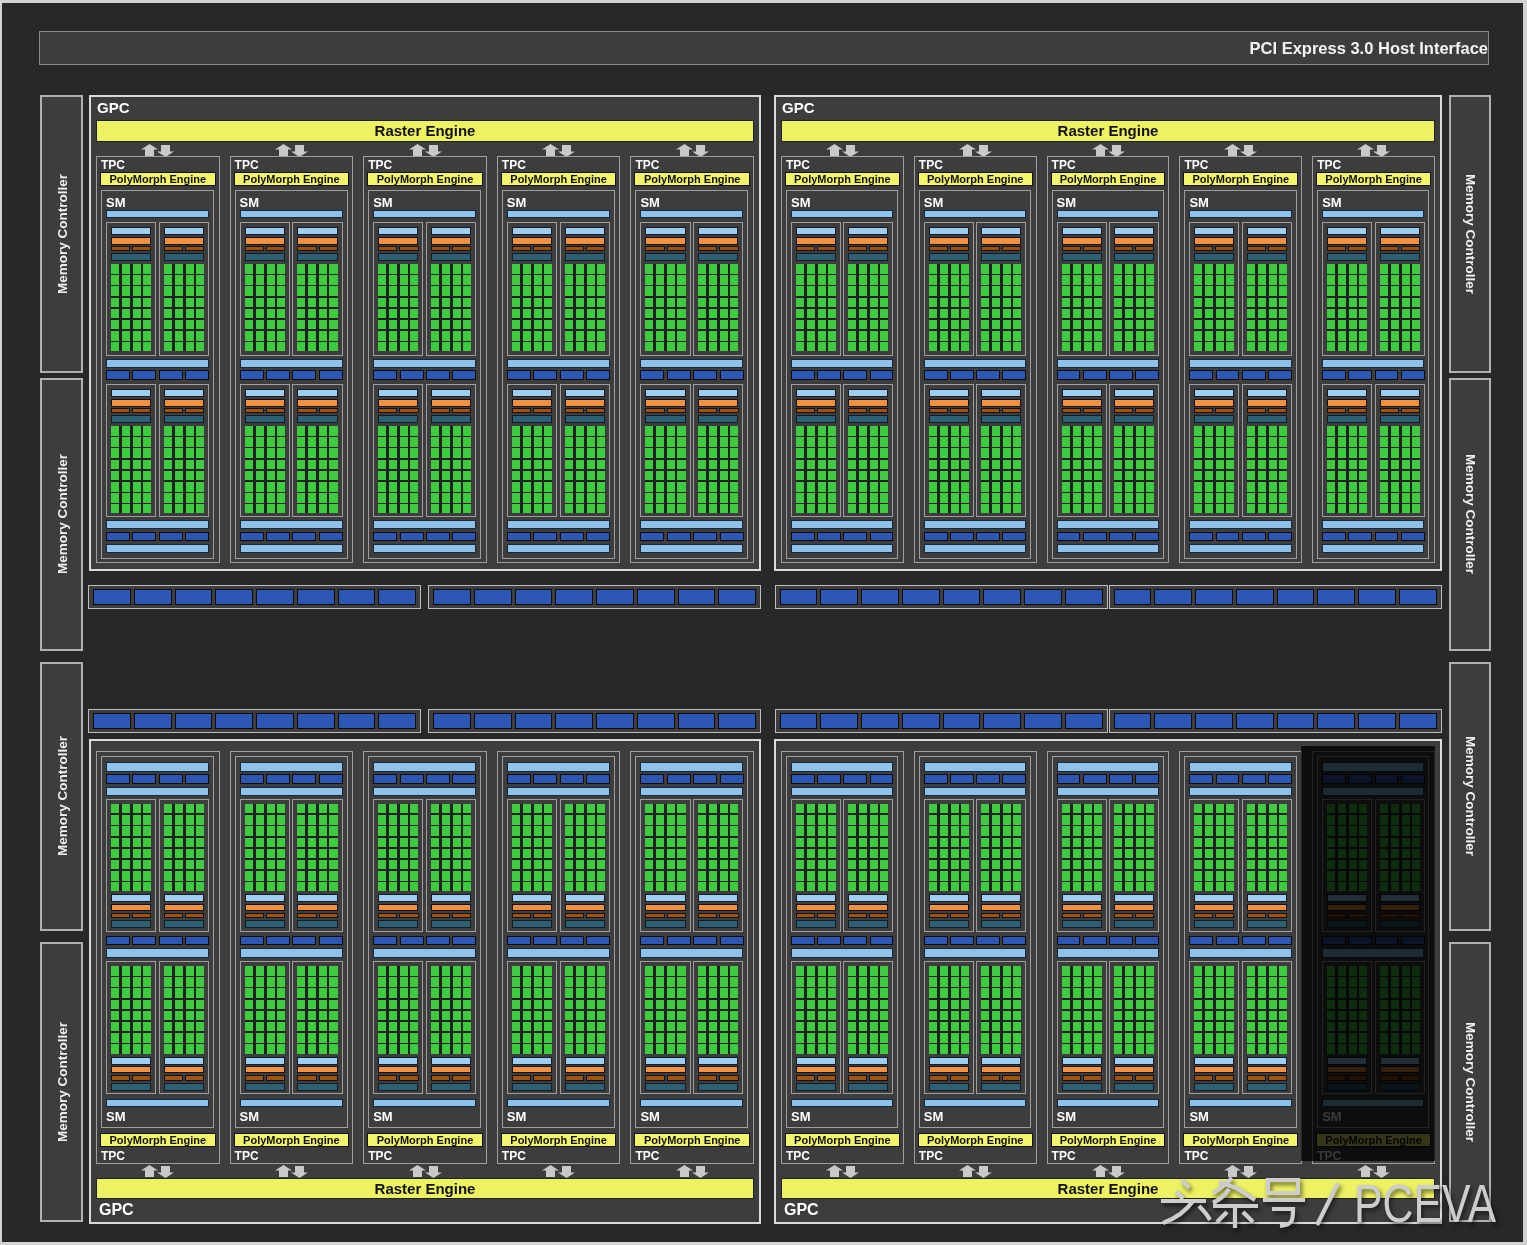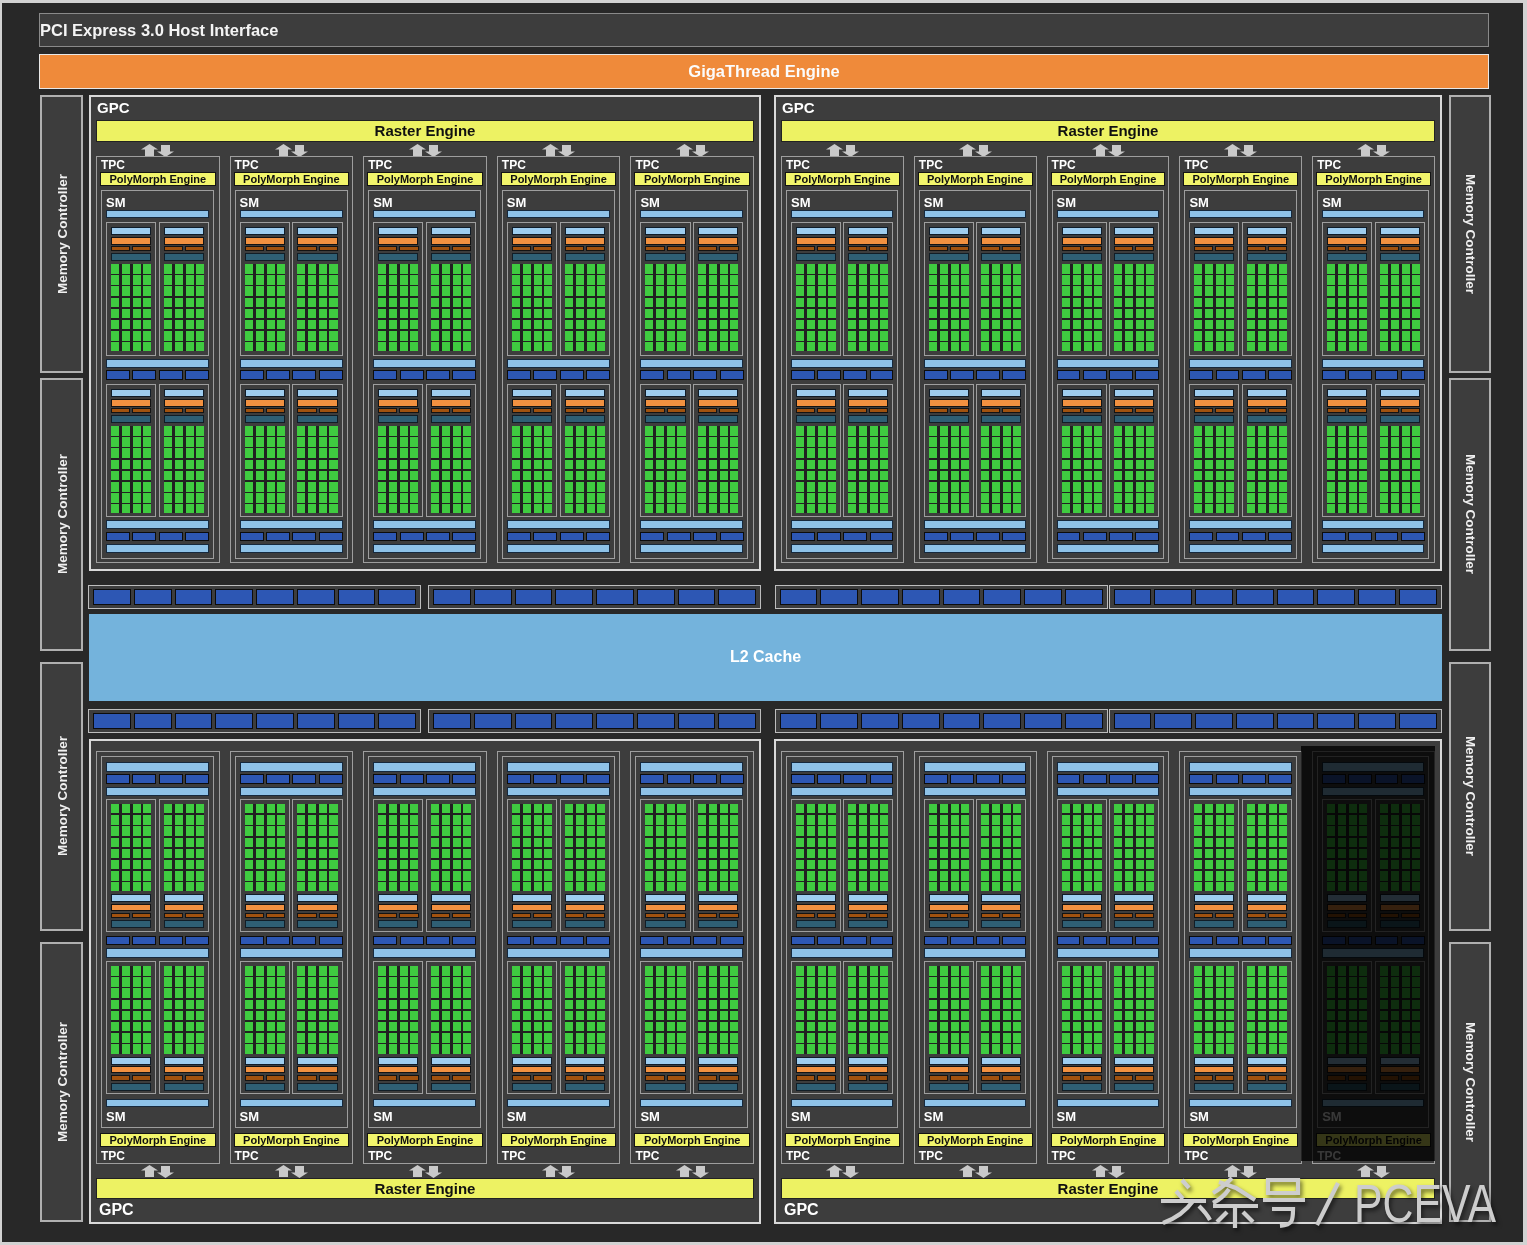--- a/index.html
+++ b/index.html
@@ -24,22 +24,21 @@
 .r4{display:flex;gap:2.5px} .r4 div{flex:1;background:#2d57b4;border:1px solid #0c0c0c}
 .mc{position:absolute;background:#3d3d3d;border:2px solid #b0b0b0}
 .bluebox{position:absolute;background:#3d3d3d;border:1px solid #bdbdbd;padding:3px 4px;display:flex;gap:3px}
 .bluebox div{flex:1;background:#2d57b4;border:1px solid #0c0c0c}
 </style></head><body>
 <div class="stage">
 <div style="position:absolute;left:0;top:0;width:1527px;height:2.5px;background:#d2d2d2"></div>
 <div style="position:absolute;left:0;top:0;width:2px;height:1245px;background:#d2d2d2"></div>
 <div style="position:absolute;left:1522.5px;top:0;width:4.5px;height:1245px;background:#d2d2d2"></div>
 <div style="position:absolute;left:0;top:1242px;width:1527px;height:3px;background:#d2d2d2"></div>
-<div class="abs" style="left:39px;top:13px;width:1450px;height:34px;background:#3d3d3d;border:1px solid #8a8a8a;color:#f4f4f4;font-weight:bold;font-size:16.5px;text-align:left;line-height:32.5px">PCI Express 3.0 Host Interface</div>
-<div class="abs" style="left:39px;top:54px;width:1450px;height:35px;background:#ef8a3a;border:1px solid #e8e8e8;color:#fbfbfb;font-weight:bold;font-size:16.5px;text-align:center;line-height:33.5px">GigaThread Engine</div>
+<div class="abs" style="left:39px;top:31px;width:1450px;height:34px;background:#3d3d3d;border:1px solid #8a8a8a;color:#f4f4f4;font-weight:bold;font-size:16.5px;text-align:right;line-height:32.5px">PCI Express 3.0 Host Interface</div>
 <div class="gpc" style="left:89px;top:95px;width:672px;height:476px;">
       <div class="lab" style="font-size:15px;padding:3px 0 0 6px">GPC</div>
       <div class="raster" style="left:5px;top:23px;width:658px">Raster Engine</div>
       <div style="position:absolute;left:50.3px;top:45.5px;width:33px;height:13px"><svg width="33" height="13" viewBox="0 0 33 13">
           <path d="M8.5 0 L17 5.5 L13 5.5 L13 12 L4 12 L4 5.5 L0 5.5 Z" fill="#c9c9c9"></path>
           <path d="M24.5 13 L33 7.5 L29 7.5 L29 1 L20 1 L20 7.5 L16 7.5 Z" fill="#c9c9c9"></path>
         </svg></div>
       <div style="position:absolute;left:183.9px;top:45.5px;width:33px;height:13px"><svg width="33" height="13" viewBox="0 0 33 13">
           <path d="M8.5 0 L17 5.5 L13 5.5 L13 12 L4 12 L4 5.5 L0 5.5 Z" fill="#c9c9c9"></path>
           <path d="M24.5 13 L33 7.5 L29 7.5 L29 1 L20 1 L20 7.5 L16 7.5 Z" fill="#c9c9c9"></path>
@@ -1646,21 +1645,20 @@
 <div class="bluebox" style="left:1108.5px;top:709px;width:333px;height:23.5px;">
       <div></div>
       <div></div>
       <div></div>
       <div></div>
       <div></div>
       <div></div>
       <div></div>
       <div></div>
     </div>
-<div class="abs" style="left:89px;top:614px;width:1353px;height:87px;background:#74b3dc;color:#fff;font-weight:bold;font-size:16px;text-align:center;line-height:86px">L2 Cache</div>
 <div class="abs" style="left:1301px;top:746px;width:134px;height:415px;background:rgba(0,0,0,0.78)"></div>
 <div style="position:absolute;left:1156px;top:1176px;width:348px;height:58px">
 <svg width="348" height="58" viewBox="0 0 348 58" style="filter:drop-shadow(2.5px 3px 2px rgba(0,0,0,0.55))">
 <g stroke="#cdcdcd" stroke-width="4.2" fill="none">
 <path d="M26,4 L33,12"></path>
 <path d="M20,15 L27,23"></path>
 <path d="M5,25 L50,25"></path>
 <path d="M37,25 C30,35 18,43 7,47"></path>
 <path d="M43,30 C48,35 52,40 54,44"></path>
 <path d="M76,2 C70,8 64,13 57,17"></path>

